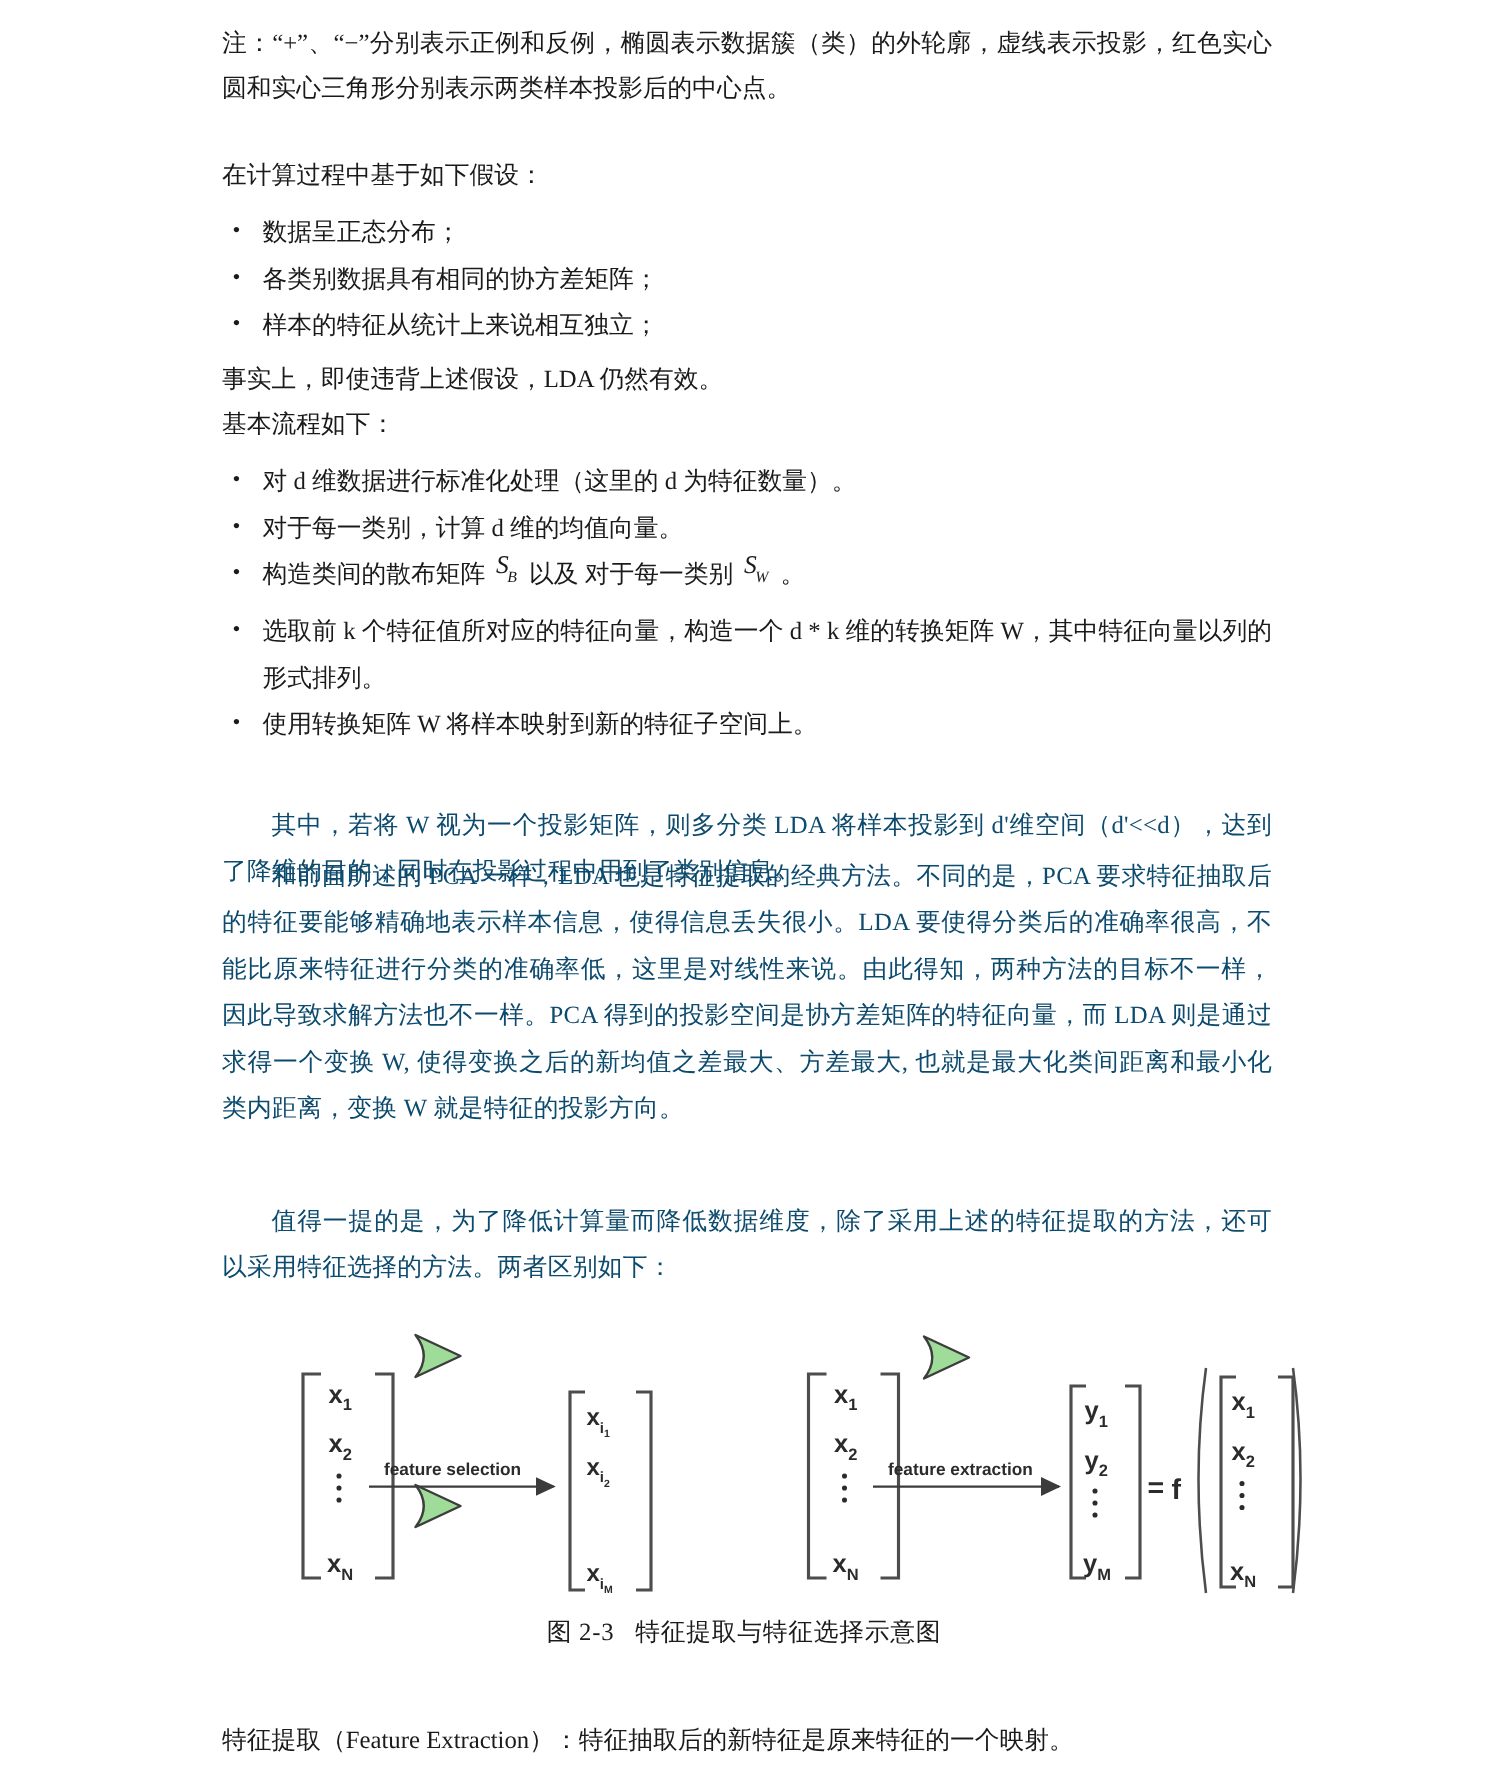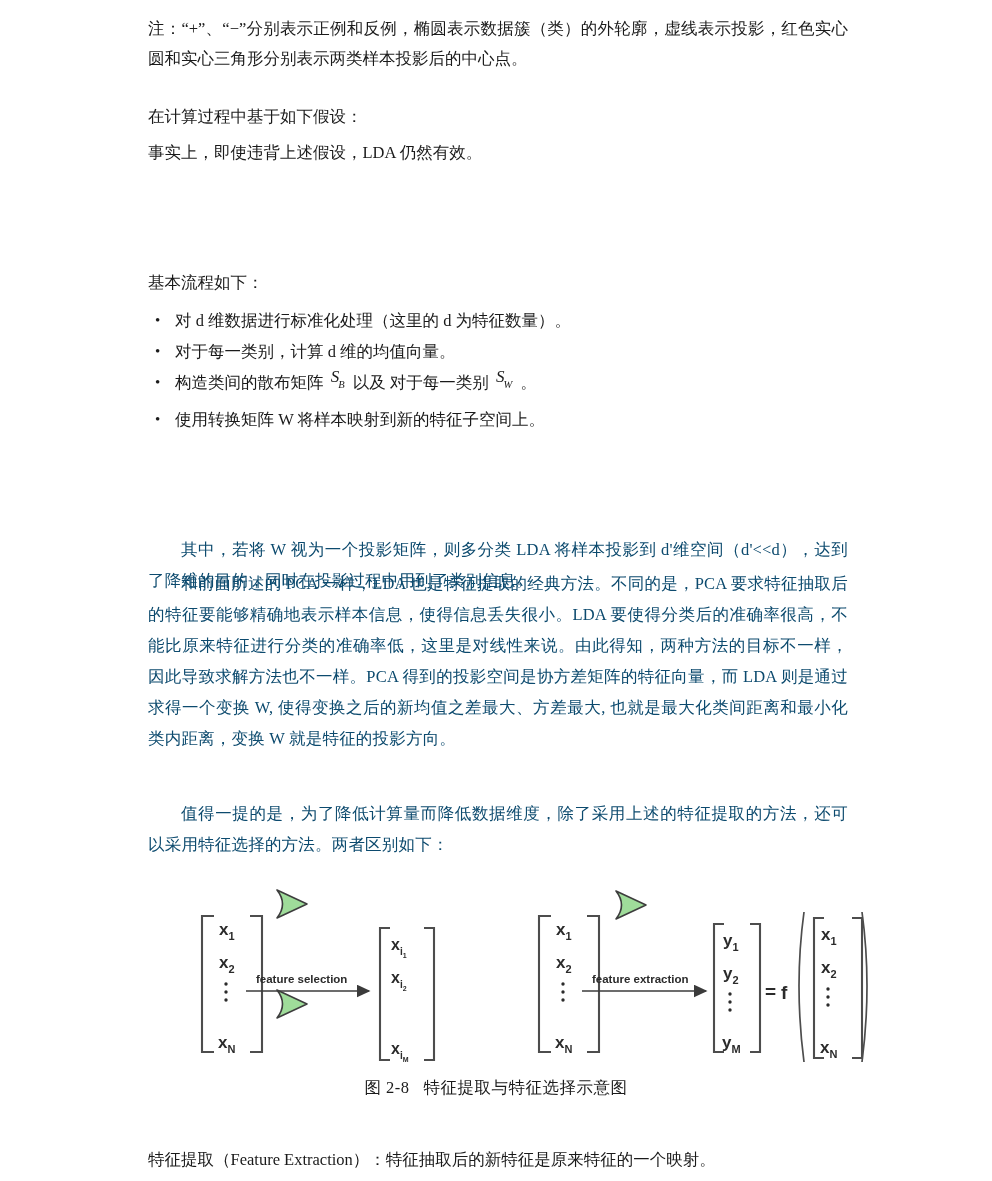--- a/index.html
+++ b/index.html
@@ -138,38 +138,46 @@
 <body>
 
 <div class="page">
 
   <div class="content" style="top:14px;">
     <p class="note">注：“+”、“−”分别表示正例和反例，椭圆表示数据簇（类）的外轮廓，虚线表示投影，红色实心圆和实心三角形分别表示两类样本投影后的中心点。</p>
   </div>
 
   <div class="content" style="top:102px;">
     <p class="lead">在计算过程中基于如下假设：</p>
+    <ul class="bullets" style="margin-top:7px;">
+      <li>数据呈正态分布；</li>
+      <li>各类别数据具有相同的协方差矩阵；</li>
+      <li>样本的特征从统计上来说相互独立；</li>
+    </ul>
     <p class="lead" style="margin-top:6px;">事实上，即使违背上述假设，LDA 仍然有效。</p>
   </div>
 
   <div class="content" style="top:268px;">
     <p class="lead">基本流程如下：</p>
     <ul class="bullets" style="margin-top:7px;">
       <li>
         <span>对 d 维数据进行标准化处理（这里的 d 为特征数量）。</span>
       </li>
       <li>
         <span>对于每一类别，计算 d 维的均值向量。</span>
       </li>
       <li>
         <span>构造类间的散布矩阵</span>
         <span class="math"><span>S</span><sub>B</sub></span>
         <span>以及 对于每一类别</span>
         <span class="math"><span>S</span><sub>W</sub></span>
         <span>。</span>
+      </li>
+      <li>
+        <span>选取前 k 个特征值所对应的特征向量，构造一个 d * k 维的转换矩阵 W，其中特征向量以列的形式排列。</span>
       </li>
       <li>
         <span>使用转换矩阵 W 将样本映射到新的特征子空间上。</span>
       </li>
     </ul>
   </div>
 
   <div class="content" style="top:534px;">
     <p class="para indent">其中，若将 W 视为一个投影矩阵，则多分类 LDA 将样本投影到 d'维空间（d'&lt;&lt;d），达到了降维的目的，同时在投影过程中用到了类别信息。</p>
   </div>
@@ -245,20 +253,20 @@
       <text x="797" y="60" font-family="'Liberation Sans',sans-serif" font-size="17" font-weight="bold" fill="#2b2b2b">x<tspan font-size="11" dy="5">1</tspan></text>
       <text x="797" y="93" font-family="'Liberation Sans',sans-serif" font-size="17" font-weight="bold" fill="#2b2b2b">x<tspan font-size="11" dy="5">2</tspan></text>
       <circle cx="804" cy="109" r="1.7" fill="#2b2b2b"></circle>
       <circle cx="804" cy="117" r="1.7" fill="#2b2b2b"></circle>
       <circle cx="804" cy="125" r="1.7" fill="#2b2b2b"></circle>
       <text x="796" y="173" font-family="'Liberation Sans',sans-serif" font-size="17" font-weight="bold" fill="#2b2b2b">x<tspan font-size="11" dy="5">N</tspan></text>
     </svg>
   </div>
 
   <div class="fig-caption">
-    <span class="cap-num">图 2-8</span><span>特征提取与特征选择示意图</span>
+    <span class="cap-num">图 2-3</span><span>特征提取与特征选择示意图</span>
   </div>
 
   <div class="spacer-text">
     <p class="lead">特征提取（Feature Extraction）：特征抽取后的新特征是原来特征的一个映射。</p>
   </div>
 
 </div>
 
 </body></html>

